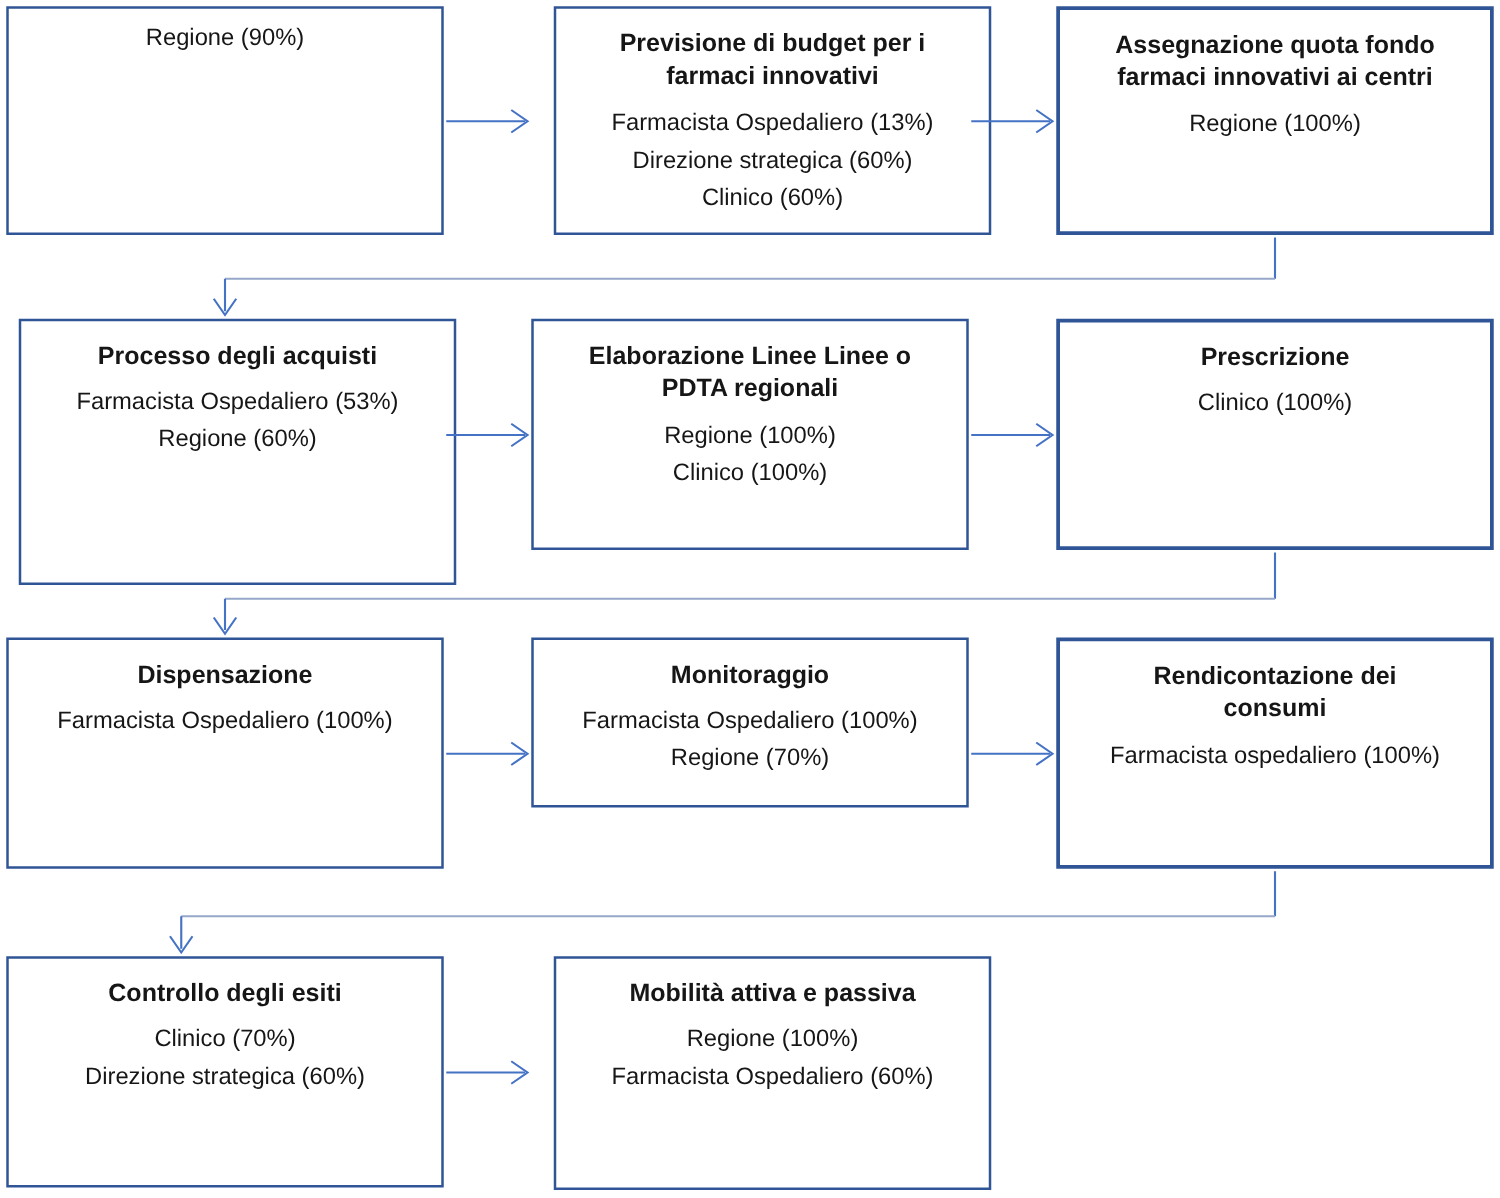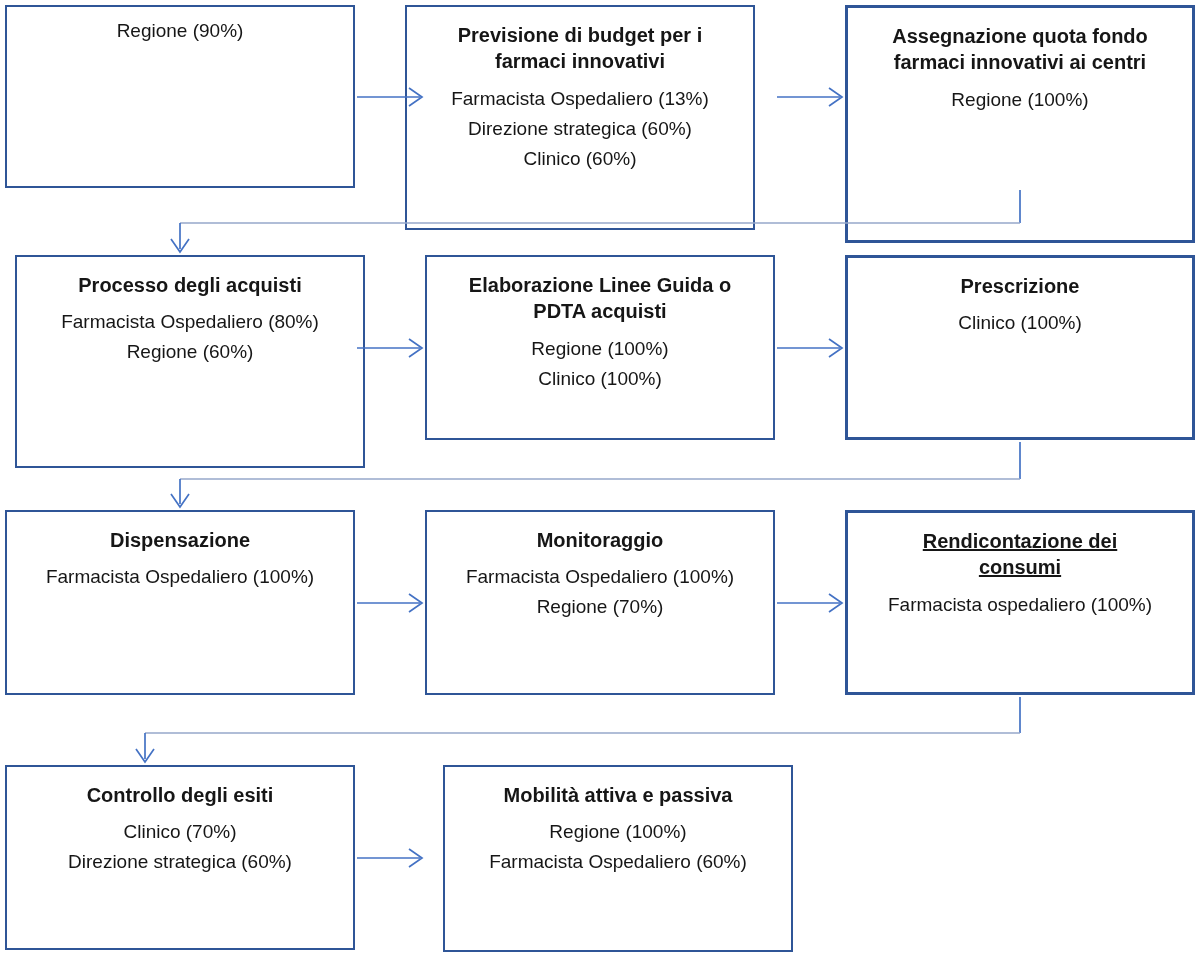--- a/index.html
+++ b/index.html
@@ -25,21 +25,21 @@
     text-align:center;
     color:var(--text);
   }
   .box.heavy{border-width:3px;}
   .title{
     font-weight:bold;
     font-size:20px;
     line-height:1.32;
     padding:15px 18px 0 18px;
   }
-  .title.narrow{max-width:240px;margin:0 auto;text-decoration:underline;}
+  .title.narrow{max-width:240px;margin:0 auto;}
   .actors{
     margin-top:9px;
     font-size:19px;
     line-height:1.58;
     padding:0 0;
   }
   svg.connectors{
     position:absolute;left:0;top:0;
     pointer-events:none;
   }
@@ -50,67 +50,67 @@
 <body>
 
 <div class="canvas">
 
   <div class="box" style="left:5px;top:5px;height:183px">
     <div class="actors">
       <div>Regione (90%)</div>
     </div>
   </div>
 
-  <div class="box" style="left:405px;top:5px;height:225px">
+  <div class="box" style="left:443px;top:5px;height:183px">
     <div class="title">Previsione di budget per i farmaci innovativi</div>
     <div class="actors">
       <div>Farmacista Ospedaliero (13%)</div>
       <div>Direzione strategica (60%)</div>
       <div>Clinico (60%)</div>
     </div>
   </div>
 
-  <div class="box heavy" style="left:845px;top:5px;height:238px">
+  <div class="box heavy" style="left:845px;top:5px;height:183px">
     <div class="title">Assegnazione quota fondo farmaci innovativi ai centri</div>
     <div class="actors">
       <div>Regione (100%)</div>
     </div>
   </div>
 
   <div class="box" style="left:15px;top:255px;height:213px">
     <div class="title">Processo degli acquisti</div>
     <div class="actors">
-      <div>Farmacista Ospedaliero (80%)</div>
+      <div>Farmacista Ospedaliero (53%)</div>
       <div>Regione (60%)</div>
     </div>
   </div>
 
   <div class="box" style="left:425px;top:255px;height:185px">
-    <div class="title">Elaborazione Linee Guida o PDTA acquisti</div>
+    <div class="title">Elaborazione Linee Linee o PDTA regionali</div>
     <div class="actors">
       <div>Regione (100%)</div>
       <div>Clinico (100%)</div>
     </div>
   </div>
 
   <div class="box heavy" style="left:845px;top:255px;height:185px">
     <div class="title">Prescrizione</div>
     <div class="actors">
       <div>Clinico (100%)</div>
     </div>
   </div>
 
   <div class="box" style="left:5px;top:510px;height:185px">
     <div class="title">Dispensazione</div>
     <div class="actors">
       <div>Farmacista Ospedaliero (100%)</div>
     </div>
   </div>
 
-  <div class="box" style="left:425px;top:510px;height:185px">
+  <div class="box" style="left:425px;top:510px;height:136px">
     <div class="title">Monitoraggio</div>
     <div class="actors">
       <div>Farmacista Ospedaliero (100%)</div>
       <div>Regione (70%)</div>
     </div>
   </div>
 
   <div class="box heavy" style="left:845px;top:510px;height:185px">
     <div class="title narrow">Rendicontazione dei consumi</div>
     <div class="actors">

